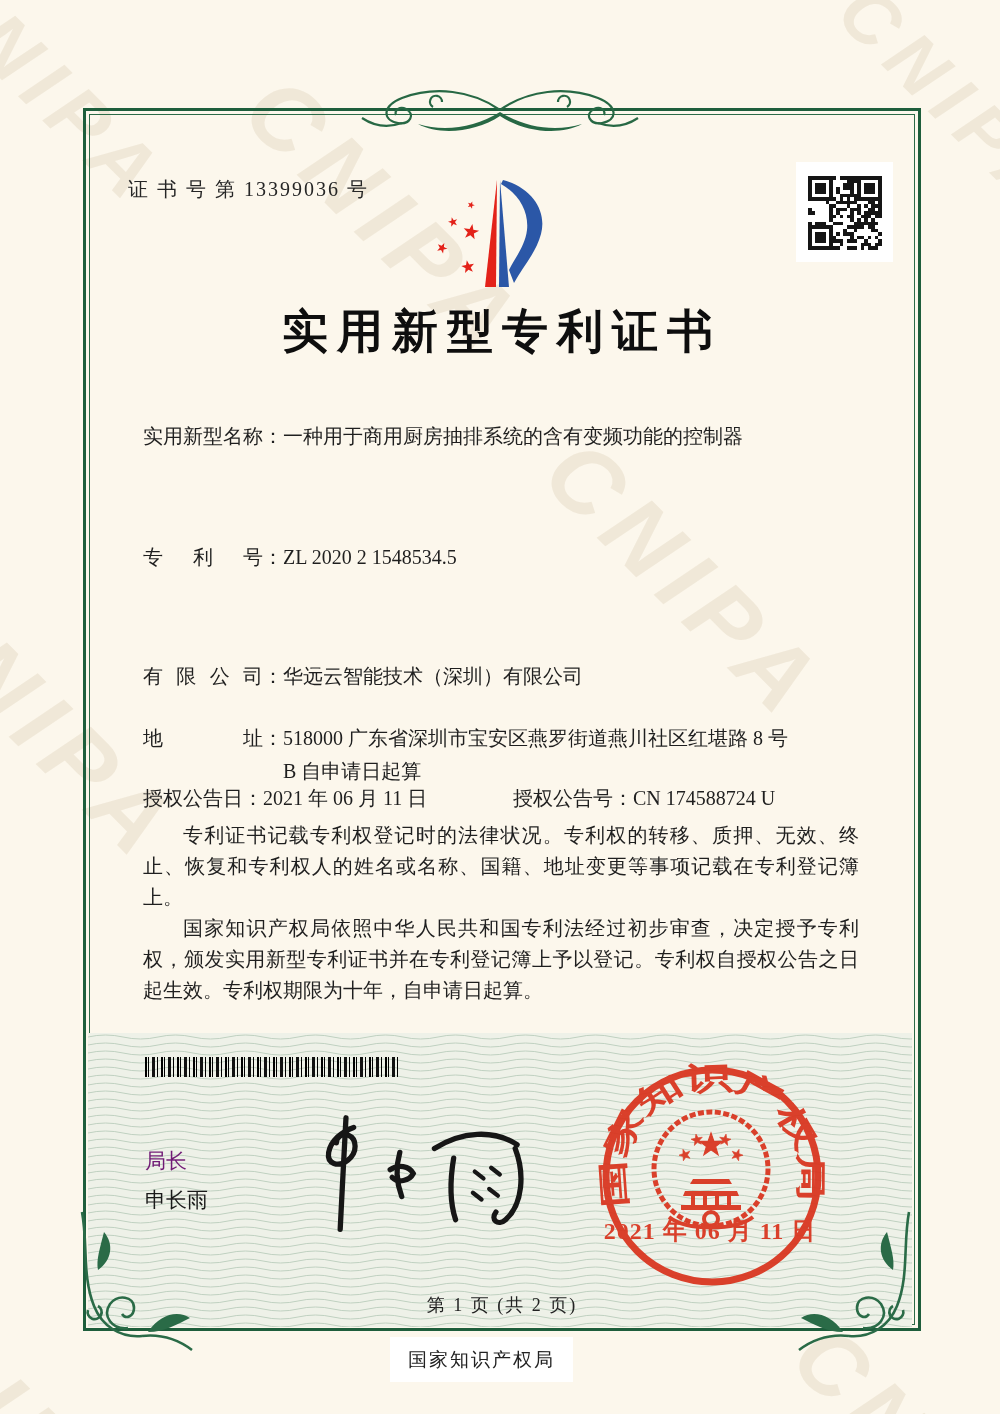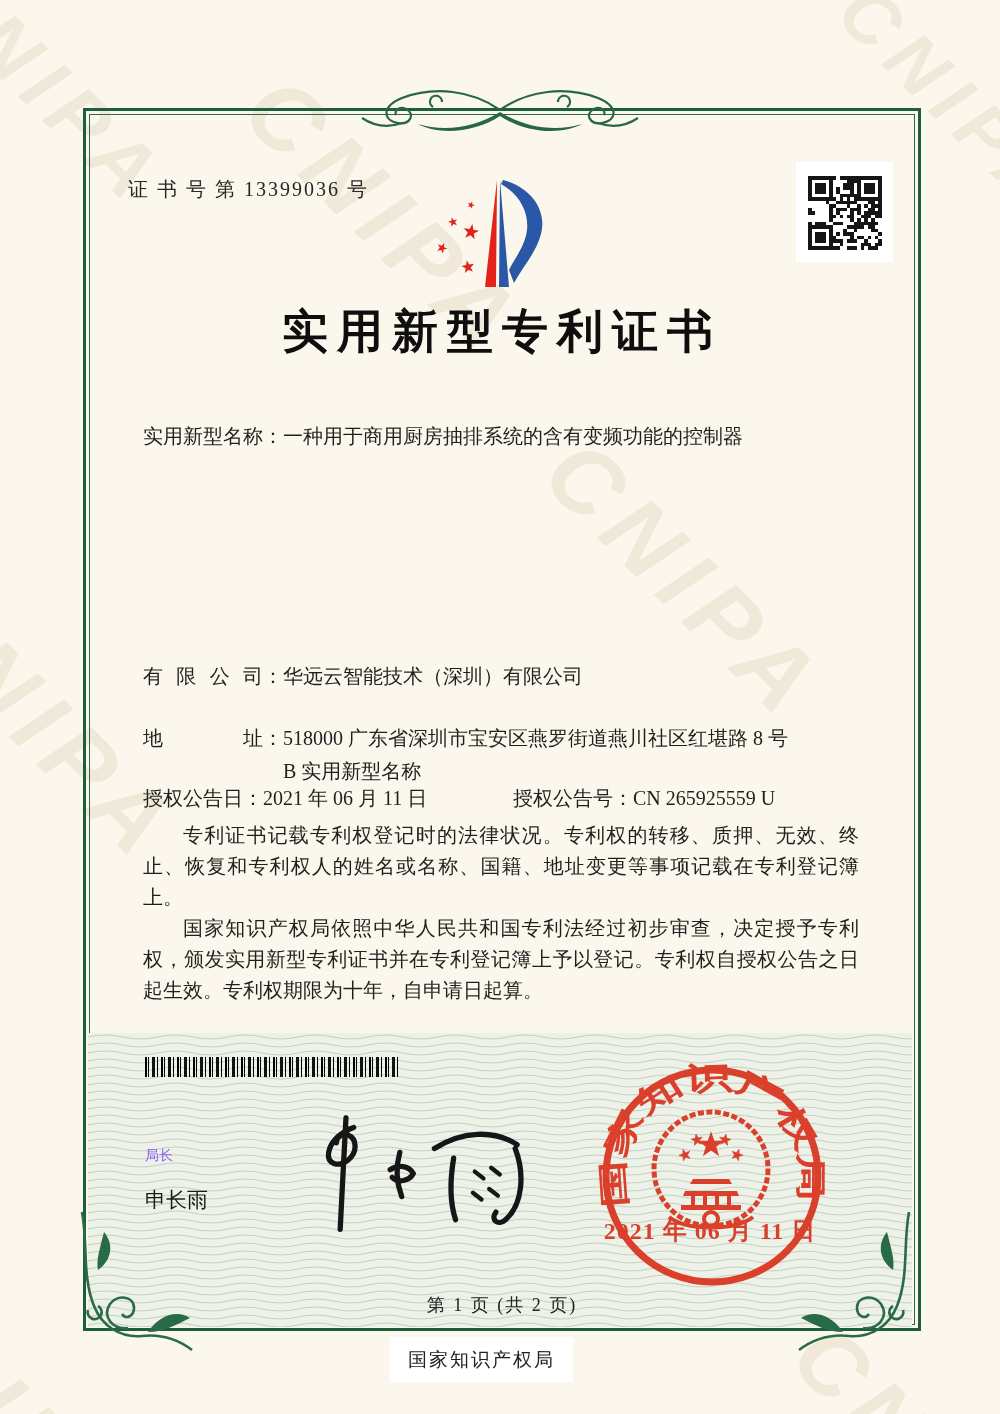--- a/index.html
+++ b/index.html
@@ -34,21 +34,21 @@
          text-align:justify;color:#1f1f1f;}
   .legal p{margin:0;text-indent:2em;}
   
   .band{position:absolute;left:88px;top:1033px;width:824px;height:294px;background:#eef1e8;}
   .band svg{display:block;}
   .barcode{position:absolute;left:145px;top:1057px;width:256px;height:20px;
     background:repeating-linear-gradient(90deg,#000 0,#000 2px,rgba(0,0,0,0) 2px,rgba(0,0,0,0) 3px,
     #000 3px,#000 4px,rgba(0,0,0,0) 4px,rgba(0,0,0,0) 7px,#111 7px,#111 10px,rgba(0,0,0,0) 10px,
     rgba(0,0,0,0) 12px,#000 12px,#000 13px,rgba(0,0,0,0) 13px,rgba(0,0,0,0) 16px);}
   .signer-title{position:absolute;left:145px;top:1147px;font-family:Liberation Sans, sans-serif;
-                font-size:14px;color:#8b5cf6;}
+                font-size:21px;color:#701a75;}
   .signer-name{position:absolute;left:145px;top:1186px;font-family:"Liberation Sans",sans-serif;
                font-size:21px;color:#1a1a1a;}
   .signature{position:absolute;left:295px;top:1112px;}
   .seal{position:absolute;left:597px;top:1061px;opacity:.93;}
   .page-info{position:absolute;left:83px;top:1293px;width:838px;text-align:center;font-size:18px;
              letter-spacing:2px;color:#222;}
   .note-box{position:absolute;left:390px;top:1337px;width:183px;height:45px;background:#ffffff;
             display:flex;align-items:center;justify-content:center;font-size:19px;letter-spacing:2px;color:#222;}
 </style>
 </head>
@@ -378,31 +378,34 @@
     <polygon points="72,6 60,113 71,113" fill="#e32219"></polygon>
     <polygon points="75,6 74,113 84,113" fill="#2b57a7"></polygon>
     <path d="M78,6 C108,14 122,38 116,60 C111,79 97,94 89,109 L84,96 C90,84 100,72 102,56 C104,38 94,20 76,10 Z" fill="#2b57a7"></path>
   </svg>
 
   <h1 class="title">实用新型专利证书</h1>
 
   <div class="frow" style="top:423px;">
     <span class="flabel">实用新型名称</span><span class="fcolon">：</span><span class="fvalue">一种用于商用厨房抽排系统的含有变频功能的控制器</span>
   </div>
+  <div class="frow" style="top:544px;">
+    <span class="flabel">专利号</span><span class="fcolon">：</span><span class="fvalue">ZL 2020 2 1548534.5</span>
+  </div>
   <div class="frow" style="top:663px;">
     <span class="flabel">有限公司</span><span class="fcolon">：</span><span class="fvalue">华远云智能技术（深圳）有限公司</span>
   </div>
   <div class="frow" style="top:725px;">
     <span class="flabel">地址</span><span class="fcolon">：</span><span class="fvalue">518000 广东省深圳市宝安区燕罗街道燕川社区红堪路 8 号</span>
-    <div class="addr2">B 实用新型名称</div>
+    <div class="addr2">B 自申请日起算</div>
   </div>
   <div class="frow" style="top:785px;">
     <span>授权公告日</span><span>：</span><span>2021 年 06 月 11 日</span>
     <span class="g2">
-      <span>授权公告号</span><span>：</span><span>CN 265925559 U</span>
+      <span>授权公告号</span><span>：</span><span>CN 174588724 U</span>
     </span>
   </div>
 
   <div class="legal">
     <p>专利证书记载专利权登记时的法律状况。专利权的转移、质押、无效、终止、恢复和专利权人的姓名或名称、国籍、地址变更等事项记载在专利登记簿上。</p>
     <p>国家知识产权局依照中华人民共和国专利法经过初步审查，决定授予专利权，颁发实用新型专利证书并在专利登记簿上予以登记。专利权自授权公告之日起生效。专利权期限为十年，自申请日起算。</p>
   </div>
 
   <div class="barcode"></div>
 

